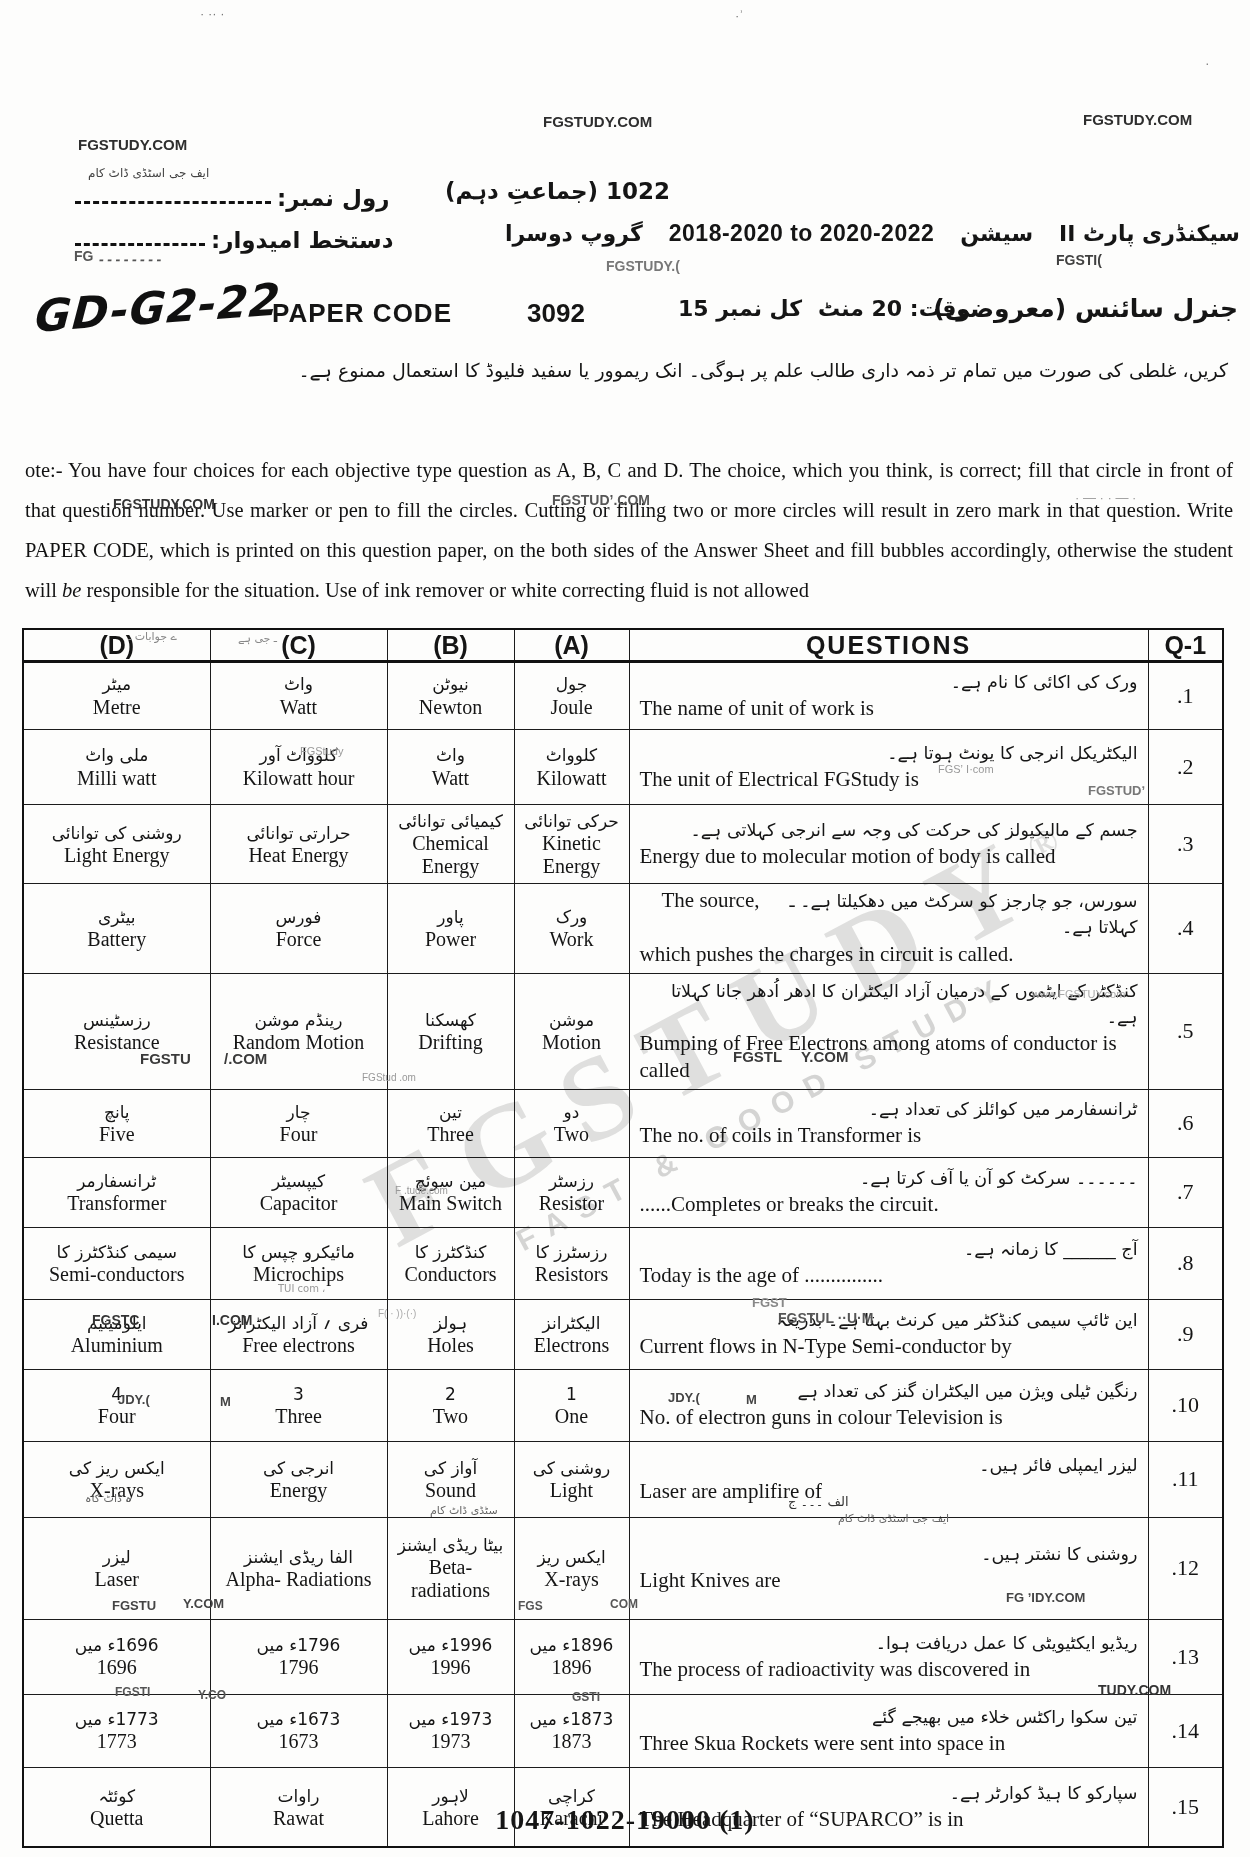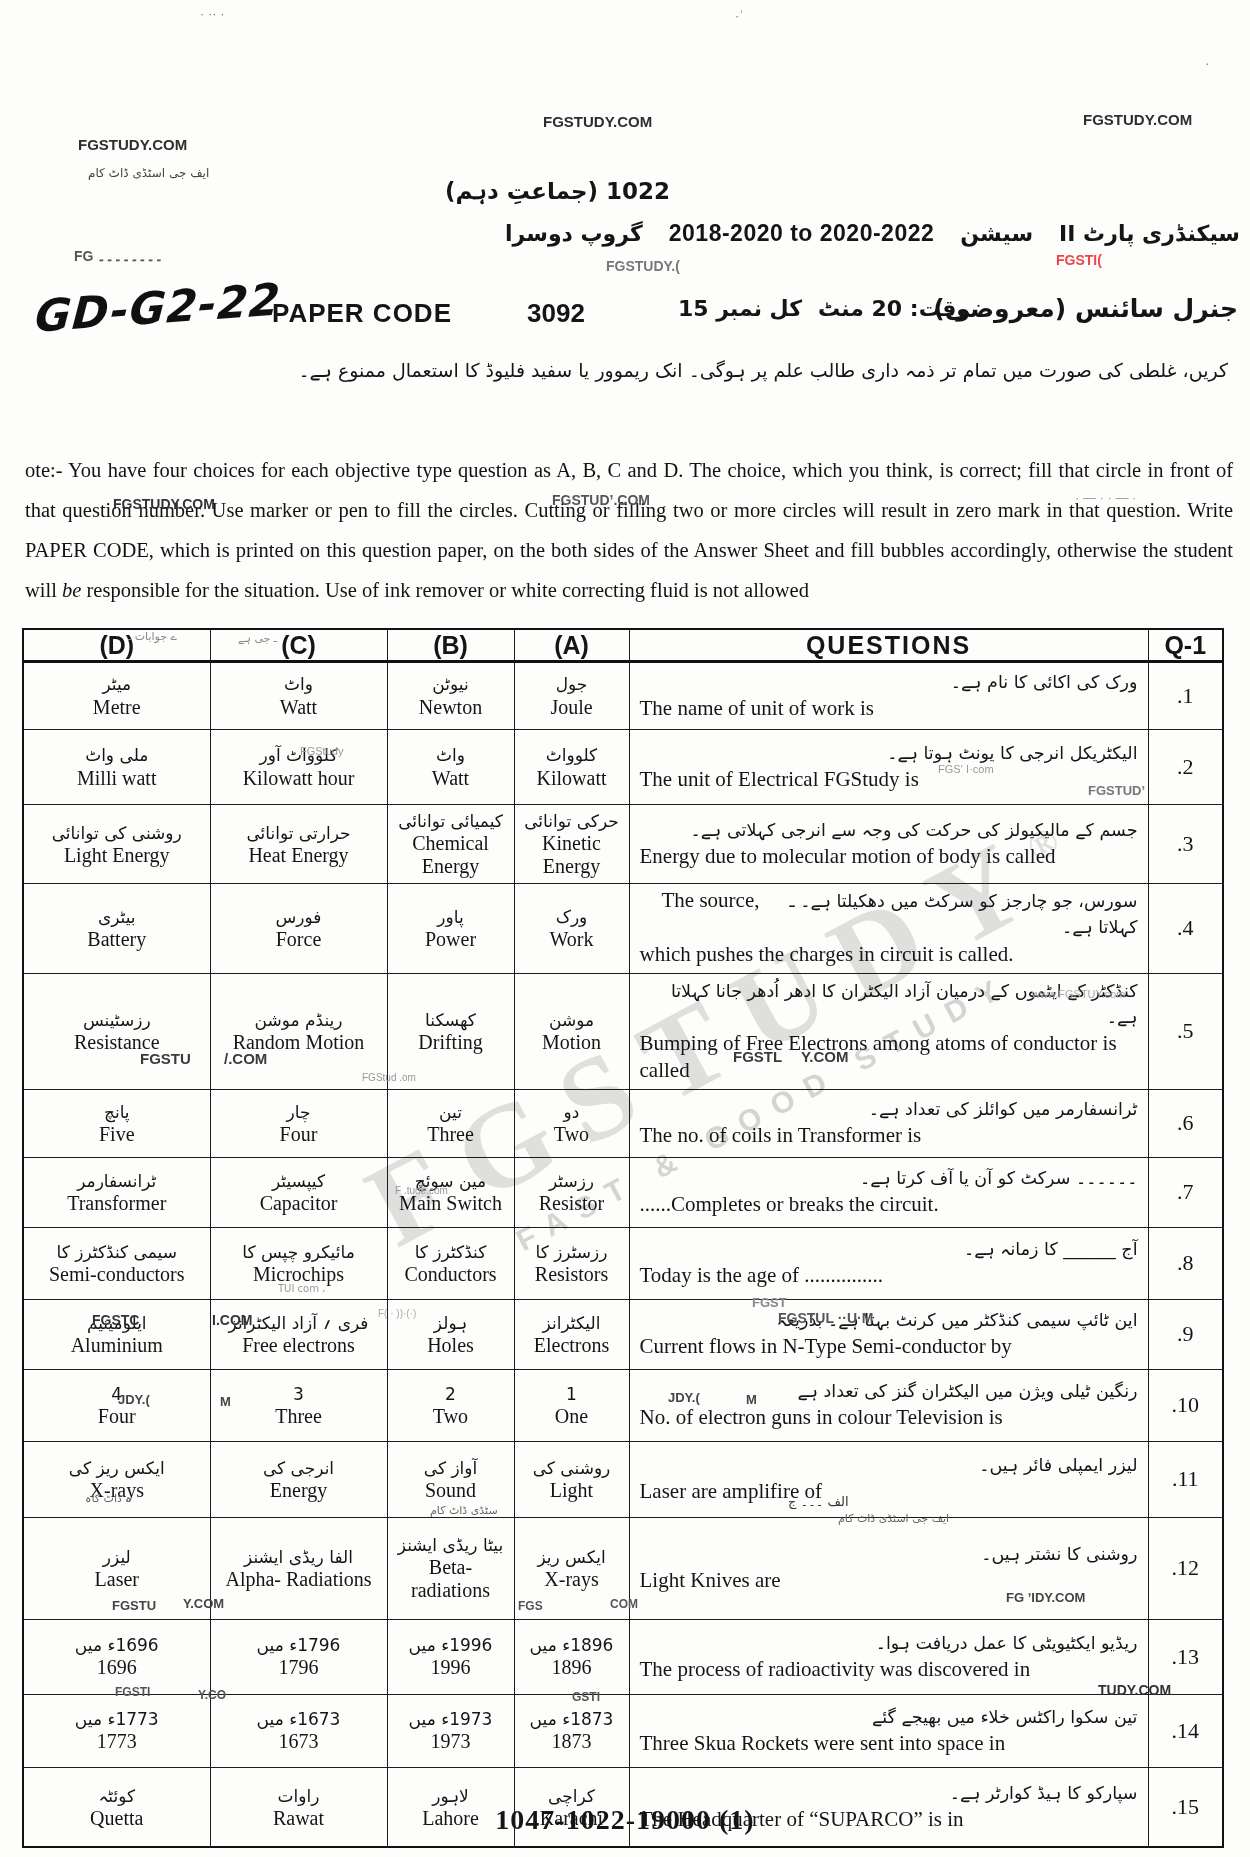--- a/index.html
+++ b/index.html
@@ -88,20 +88,30 @@
   .diag-reg{font-size:40px;vertical-align:super;letter-spacing:0;}
   .diag-sub{font-family:"Liberation Sans",sans-serif;font-weight:700;font-size:30px;letter-spacing:14px;color:rgba(70,70,70,0.22);margin-top:6px;white-space:nowrap;}
 
   .footer{position:absolute;left:0;top:1804px;width:100%;text-align:center;font-weight:700;font-size:28px;letter-spacing:1px;}
 </style>
 </head>
 <body>
 
 <div class="page">
 
+  <div class="abs hdr-left">
+    <div class="roll-row">
+      <div class="dashline"></div>
+      <span class="hdr-label ur">رول نمبر:</span>
+    </div>
+    <div class="sign-row">
+      <div class="dashline"></div>
+      <span class="hdr-label ur">دستخط امیدوار:</span>
+    </div>
+  </div>
 
   <div class="abs hdr-right">
     <div class="hdr-line1">
       <span class="class-code ur">1022 (جماعتِ دہم)</span>
     </div>
     <div class="hdr-line2">
       <span class="ur">سیکنڈری پارٹ II</span>
       <span class="ur">سیشن</span>
       <span class="years">2018-2020 to 2020-2022</span>
       <span class="ur">گروپ دوسرا</span>
@@ -692,21 +702,21 @@
     </tr>
       </tbody>
   </table>
 
   <div class="wm-layer">
       <span class="wm b" style="left: 78px; top: 136px; font-size: 15px; color: rgb(46, 46, 46);">FGSTUDY.COM</span>
       <span class="wm b" style="left: 543px; top: 113px; font-size: 15px; color: rgb(46, 46, 46);">FGSTUDY.COM</span>
       <span class="wm b" style="left: 1083px; top: 111px; font-size: 15px; color: rgb(46, 46, 46);">FGSTUDY.COM</span>
       <span class="wm ur" style="left: 88px; top: 166px; font-size: 12px; color: rgb(68, 68, 68);">ایف جی اسٹڈی ڈاٹ کام</span>
       <span class="wm b" style="left: 74px; top: 248px; font-size: 14px; color: rgb(85, 85, 85);">FG ۔۔۔۔۔۔۔۔</span>
-      <span class="wm b" style="left: 1056px; top: 252px; font-size: 14px; color: #ef4444;">FGSTI(</span>
+      <span class="wm b" style="left: 1056px; top: 252px; font-size: 14px; color: #404040;">FGSTI(</span>
       <span class="wm b" style="left: 606px; top: 258px; font-size: 14px; color: rgb(119, 119, 119);">FGSTUDY.(</span>
       <span class="wm b" style="left: 113px; top: 496px; font-size: 14px; color: rgb(51, 51, 51);">FGSTUDY.COM</span>
       <span class="wm b" style="left: 552px; top: 492px; font-size: 14px; color: rgb(85, 85, 85);">FGSTUDʼ.COM</span>
       <span class="wm" style="left: 1075px; top: 490px; font-size: 13px; color: rgb(153, 153, 153);">· — · · — ·</span>
       <span class="wm ur" style="left: 128px; top: 630px; font-size: 11px; color: rgb(136, 136, 136);">ے جوابات ـ</span>
       <span class="wm ur" style="left: 238px; top: 632px; font-size: 11px; color: rgb(136, 136, 136);">ـ جی ہے</span>
       <span class="wm" style="left: 300px; top: 745px; font-size: 11px; color: rgb(153, 153, 153);">FGStudy</span>
       <span class="wm" style="left: 938px; top: 763px; font-size: 11px; color: rgb(153, 153, 153);">FGSʼ I·com</span>
       <span class="wm b" style="left: 1088px; top: 783px; font-size: 13px; color: rgb(119, 119, 119);">FGSTUDʼ</span>
       <span class="wm" style="left: 1032px; top: 988px; font-size: 11px; color: rgb(170, 170, 170);">www.FGSTUY.com</span>

